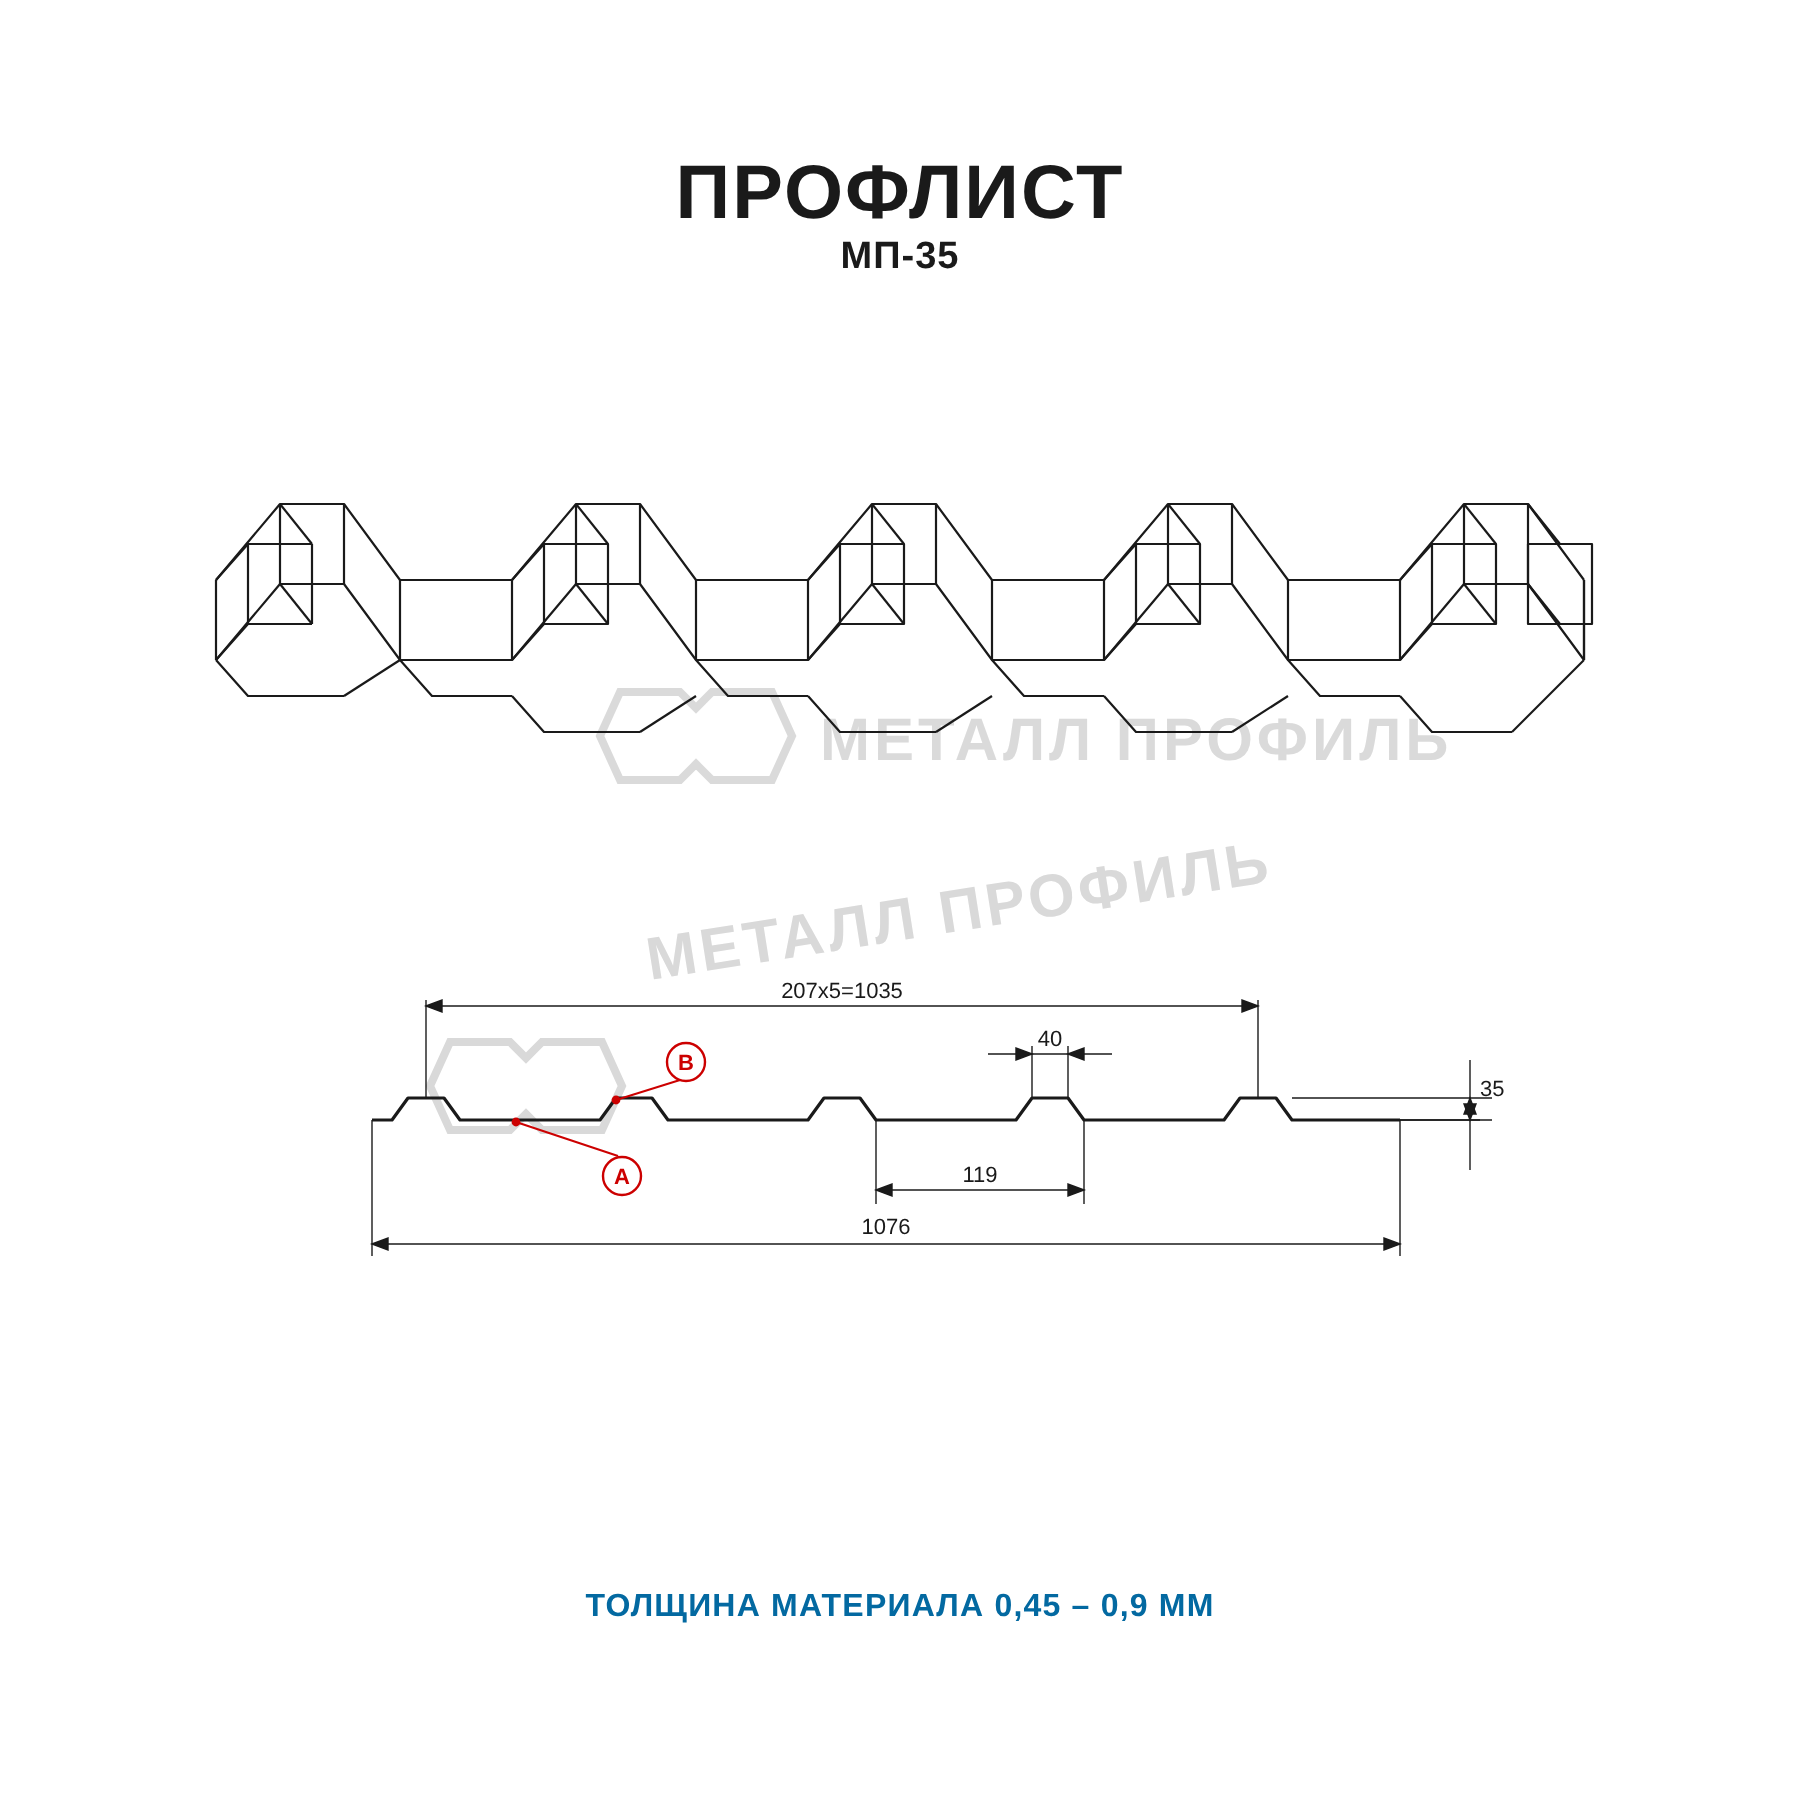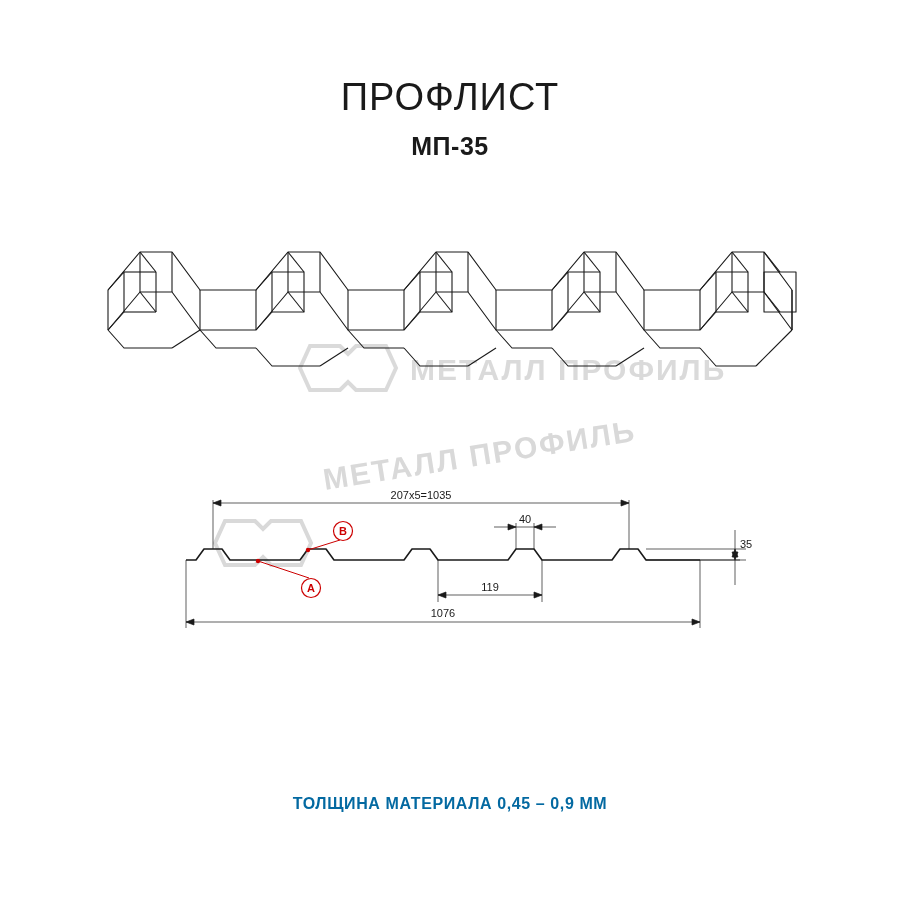--- a/index.html
+++ b/index.html
@@ -21,30 +21,30 @@
   }
   .title-block {
     position: absolute;
     top: 78px;
     left: 0;
     width: 900px;
     text-align: center;
   }
   .title {
     font-size: 38px;
-    font-weight: normal;
+    font-weight: bold;
     letter-spacing: 1px;
     color: #1a1a1a;
     line-height: 1.05;
   }
   .subtitle {
-    font-size: 25px;
+    font-size: 19px;
     font-weight: bold;
     color: #1a1a1a;
-    margin-top: 14px;
+    margin-top: 0;
     letter-spacing: 0.5px;
   }
   .footer-note {
     position: absolute;
     top: 795px;
     left: 0;
     width: 900px;
     text-align: center;
     font-size: 16px;
     font-weight: bold;

